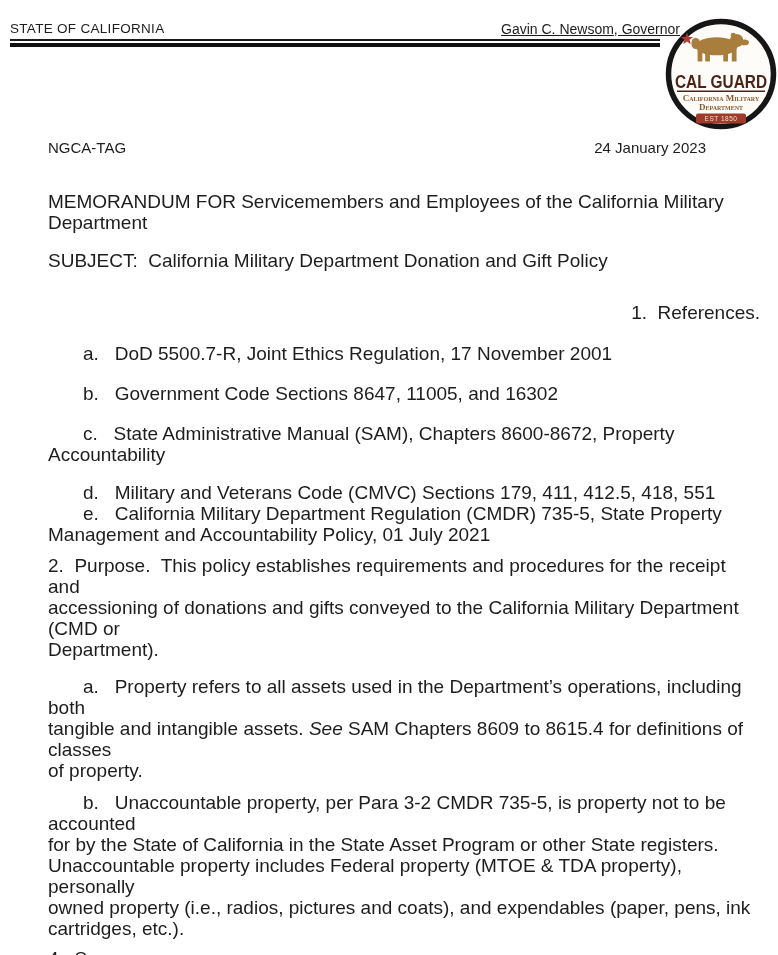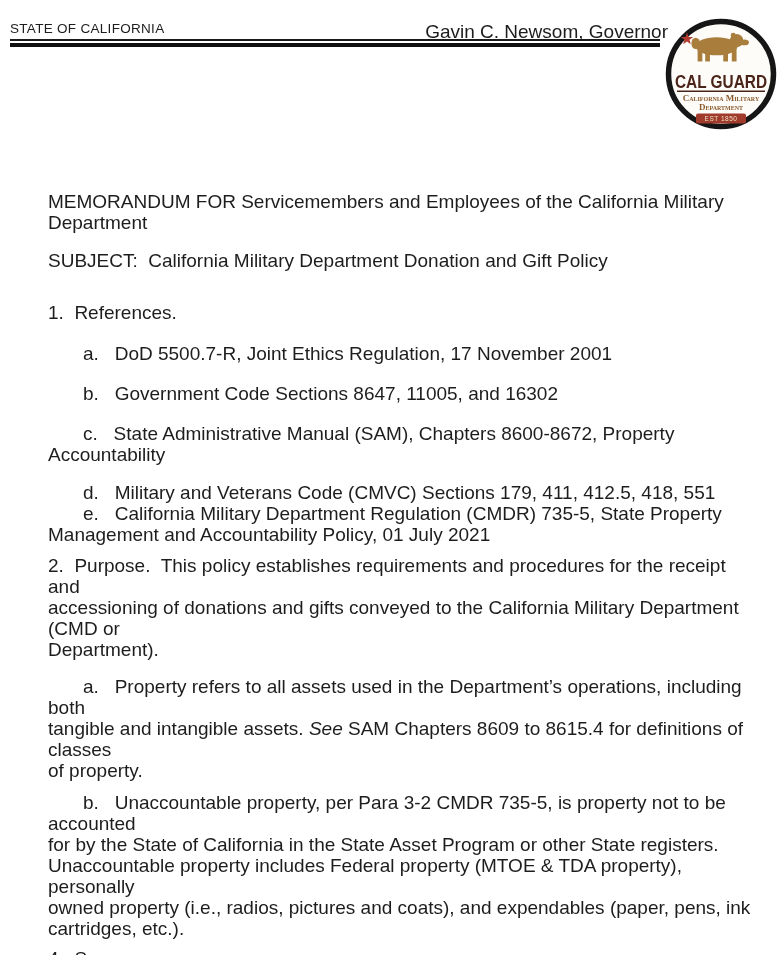--- a/index.html
+++ b/index.html
@@ -11,43 +11,43 @@
     color:#1d1d1d;
     overflow:hidden;
     margin:0 auto;
   }
   
   .letterhead { position:absolute; left:10px; top:21px; width:650px; }
   .state-line { font-size:13.5px; letter-spacing:0.3px; margin-bottom:3px; }
   .rule-thin  { height:1.5px; background:#1b1b1b; margin-bottom:2px; }
   .rule-thick { height:4.5px; background:#101010; }
   .governor-line {
-    position:absolute; top:21px; right:110px;
-    font-size:19px; white-space:nowrap;
+    position:absolute; top:21px; right:98px;
+    font-size:14px; white-space:nowrap;text-decoration:underline;
   }
   .dept-block { position:absolute; left:10px; top:46px; line-height:17px; }
   .dept-name  { font-size:15.5px; font-weight:bold; letter-spacing:0.2px; }
   .dept-line  { font-size:14.5px; }
   
   .seal { position:absolute; left:664px; top:16px; width:114px; height:116px; }
   .seal text { font-family:"Liberation Sans", sans-serif; }
   .seal .serif { font-family:"Liberation Serif", serif; font-variant:small-caps; }
   
   .meta-row {
     position:absolute; left:48px; top:139px; width:658px;
     display:flex; justify-content:space-between;
     font-size:15px;
   }
   
   .body-col { position:absolute; left:48px; top:191px; width:712px; font-size:19px; line-height:21px; }
   .p { white-space:pre-line; margin:0; }
   .ind { text-indent:35px; }
   .mb9 {margin-bottom:9px;} .mb10{margin-bottom:10px;} .mb11{margin-bottom:11px;}
   .mb12{margin-bottom:0;} .mb13{margin-bottom:9px;} .mb16{margin-bottom:16px;}
-  .mb17{margin-bottom:17px;} .mb19{margin-bottom:19px;} .mb20{margin-bottom:20px;}
+  .mb17{margin-bottom:17px;} .mb19{margin-bottom:19px;} .mb20{margin-bottom:20px;text-align:right;}
   .mb31{margin-bottom:31px;}
   .it { font-style:italic; }
 </style>
 </head>
 <body>
 
 <div class="doc">
 
   <div class="letterhead">
     <div class="state-line">STATE OF CALIFORNIA</div>
@@ -72,20 +72,24 @@
       <rect x="44" y="15" width="5" height="16"></rect>
     </g>
     <text x="57" y="71.5" text-anchor="middle" font-size="19" font-weight="bold" textLength="92" lengthAdjust="spacingAndGlyphs" fill="#4b2419">CAL GUARD</text>
     <rect x="13" y="74.5" width="88" height="1.5" fill="#4b2419"></rect>
     <text class="serif" x="57" y="85" text-anchor="middle" font-size="9" font-weight="bold" fill="#8a5a2c">California Military</text>
     <text class="serif" x="57" y="94" text-anchor="middle" font-size="9" font-weight="bold" fill="#8a5a2c">Department</text>
     <rect x="32" y="97.5" width="50" height="10" rx="2" fill="#a03a2b"></rect>
     <text x="57" y="105" text-anchor="middle" font-size="6.5" letter-spacing="0.5" fill="#eddfc4">EST 1850</text>
   </svg>
 
+  <div class="meta-row">
+    <span>NGCA-TAG</span>
+    <span>24 January 2023</span>
+  </div>
 
   <div class="body-col">
     <p class="p mb17">MEMORANDUM FOR Servicemembers and Employees of the California Military
 Department</p>
     <p class="p mb31">SUBJECT:&nbsp; California Military Department Donation and Gift Policy</p>
 
     <p class="p mb20">1.&nbsp; References.</p>
     <p class="p ind mb19">a.&nbsp;&nbsp; DoD 5500.7-R, Joint Ethics Regulation, 17 November 2001</p>
     <p class="p ind mb19">b.&nbsp;&nbsp; Government Code Sections 8647, 11005, and 16302</p>
     <p class="p ind mb17">c.&nbsp;&nbsp; State Administrative Manual (SAM), Chapters 8600-8672, Property Accountability</p>

